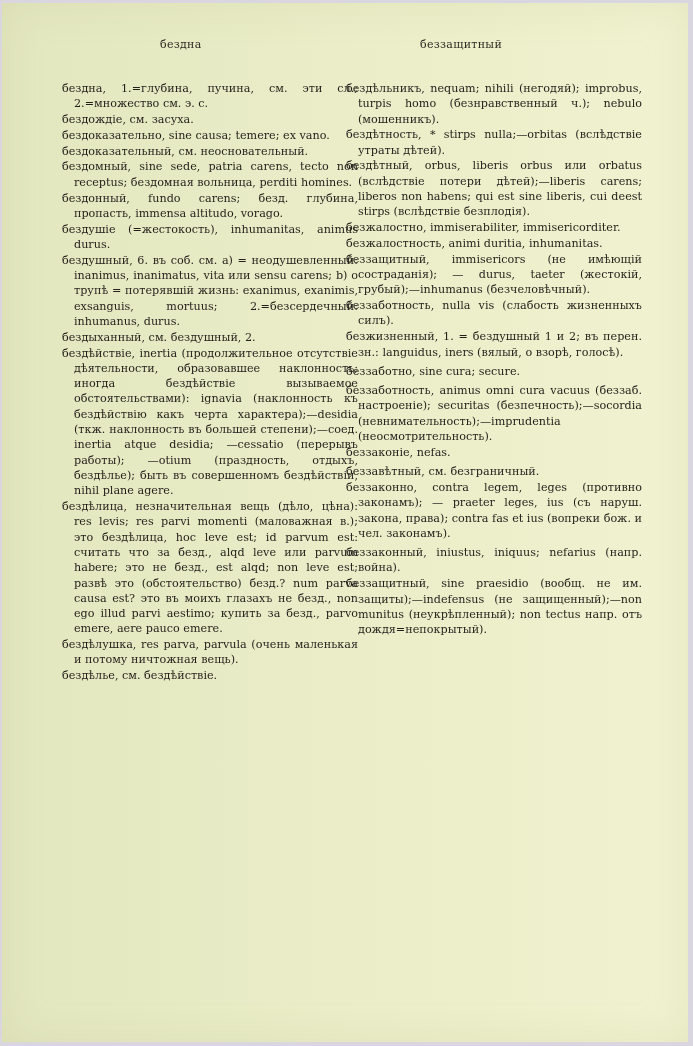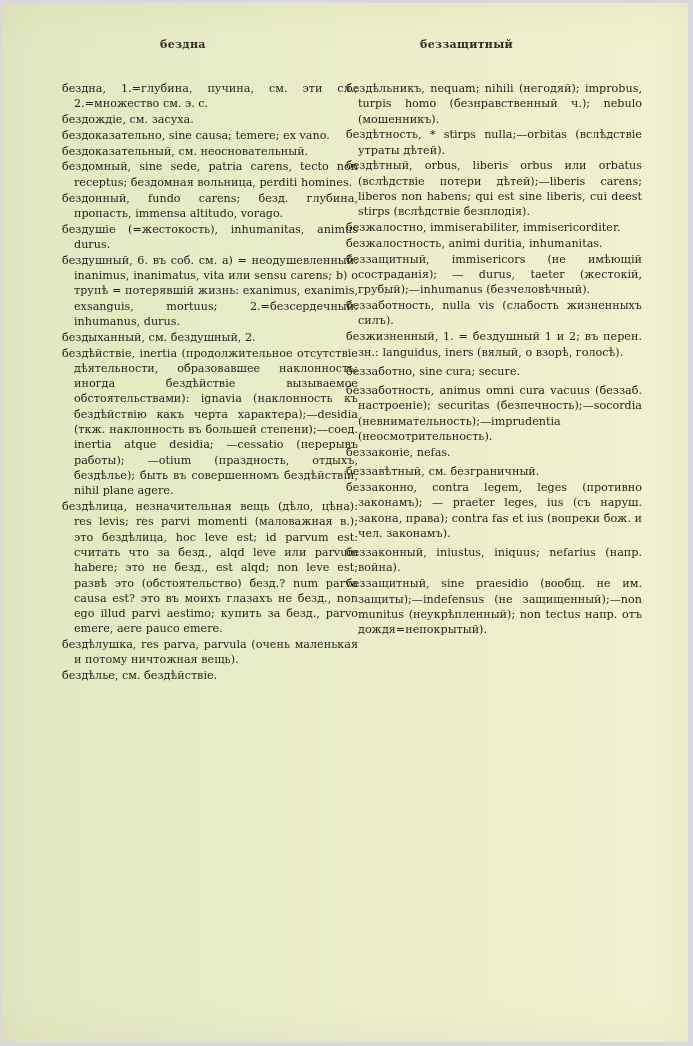--- a/index.html
+++ b/index.html
@@ -7,21 +7,21 @@
     width: 693px; height: 1046px; overflow: hidden;
     background: #d9d6e0;
     font-family: "DejaVu Serif", "Liberation Serif", serif;
   }
   .page {
     position: absolute; left: 2px; top: 3px; width: 686px; height: 1039px;
     background: linear-gradient(90deg, #e3e7bf 0%, #e8ecc6 35%, #edefcb 70%, #f1f2d0 100%);
     box-shadow: inset 0 0 40px rgba(180,180,120,0.18);
   }
   .running-head {
-    position: absolute; top: 35px; font-size: 11px; font-weight: bold;
+    position: absolute; top: 35px; font-size: 11px; font-weight: normal;
     color: #2e2a22; letter-spacing: 0.3px;
   }
   .rh-left { left: 158px; }
   .rh-right { left: 418px; }
   .col {
     position: absolute; top: 78px; width: 296px;
     font-size: 11.2px; line-height: 15.3px; color: #221f1a;
     text-align: justify;
   }
   .col-left { left: 60px; }

